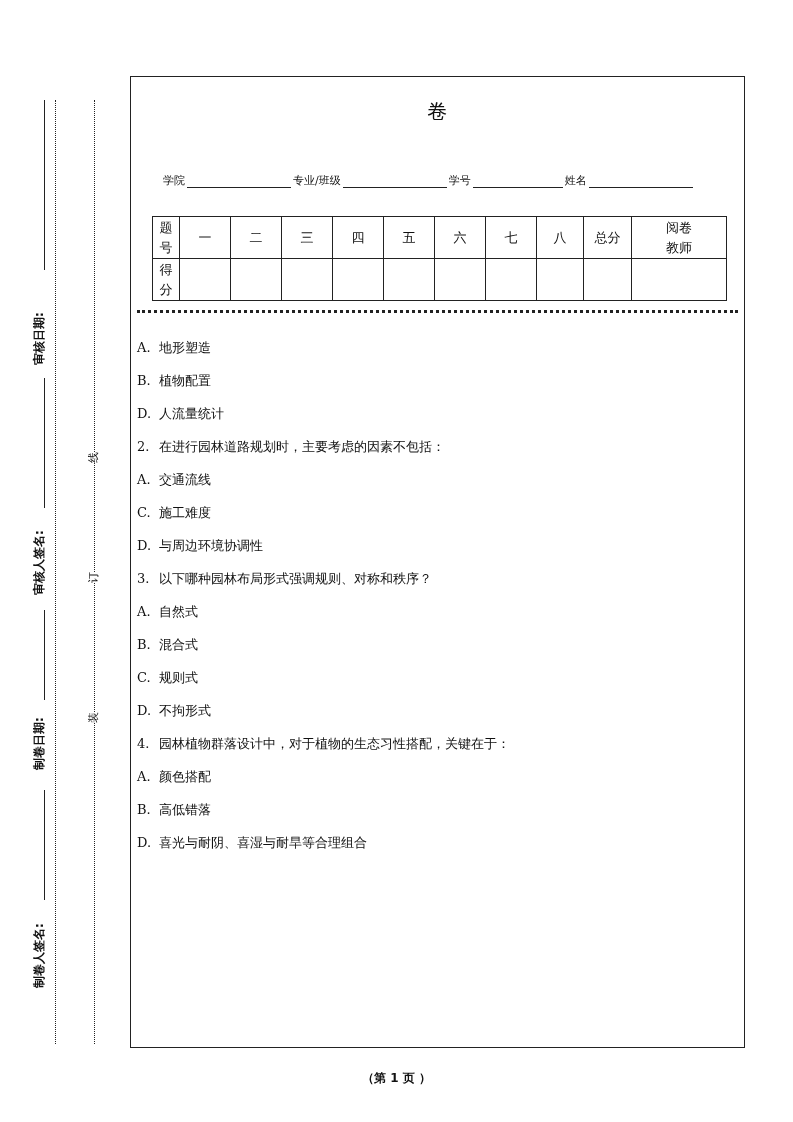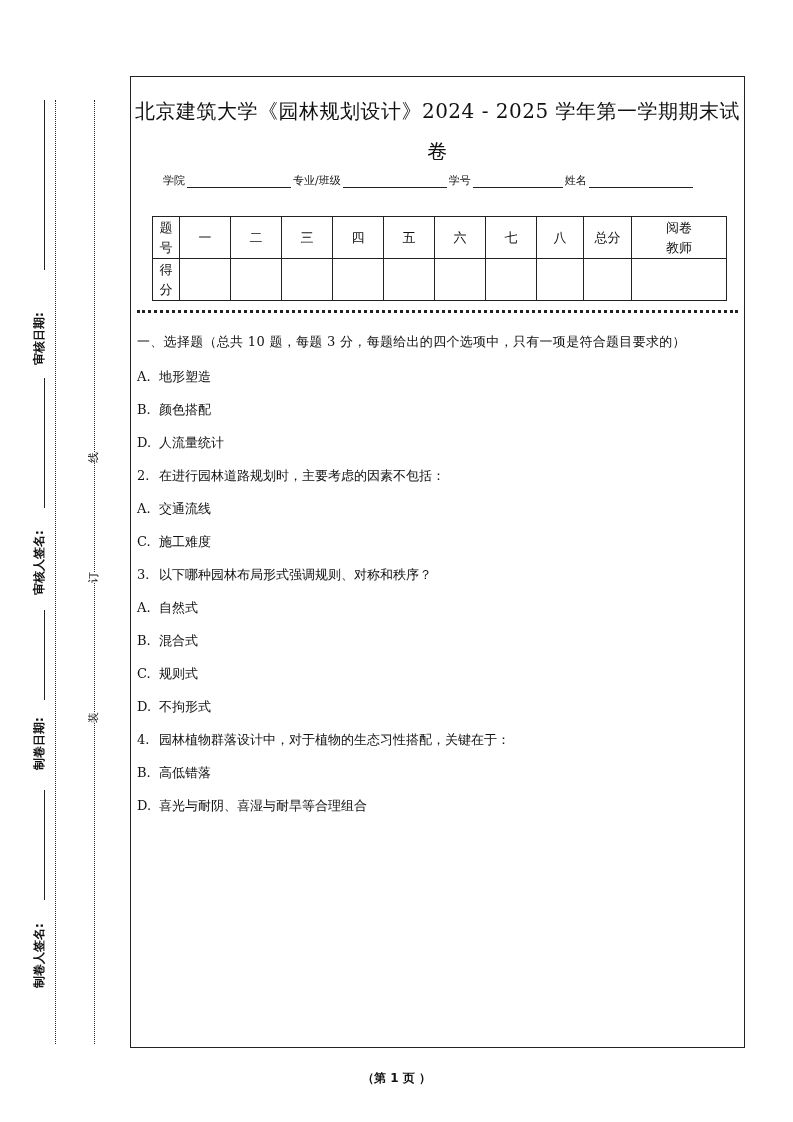--- a/index.html
+++ b/index.html
@@ -58,21 +58,20 @@
   <div class="sign-line" style="top:790px;height:110px;"></div>
   <div class="sign-label" style="top:988px;left:31px;">制卷人签名:</div>
 
   <span class="bind-char" style="top:448px;">线</span>
   <span class="bind-char" style="top:568px;">订</span>
   <span class="bind-char" style="top:708px;">装</span>
 </div>
 
 <div class="frame">
   <div class="title">
-    <span class="l2">北京建筑大学《园林规划设计》2024 - 2025  学年第一学期期末试</span>
     <span class="l2">卷</span>
   </div>
 
   <div class="info-row">
     <span>学院</span>
     <span class="blank" style="width:104px;"></span>
     <span>专业/班级</span>
     <span class="blank" style="width:104px;"></span>
     <span>学号</span>
     <span class="blank" style="width:90px;"></span>
@@ -116,43 +115,44 @@
       <td></td>
       <td></td>
       <td></td>
     </tr>
   </tbody>
     </table>
 
   <div class="sep"></div>
 
   <div class="content">
-    <div class="section">一、选择题（总共 10 题，每题 3 分，每题给出的四个选项中，只有一项是符合题目要求的）</div>
 
     <div>
       <div class="opt"><span class="letter">A.</span><span>地形塑造</span></div>
-      <div class="opt"><span class="letter">B.</span><span>颜色搭配</span></div>
+      <div class="opt"><span class="letter">B.</span><span>植物配置</span></div>
       <div class="opt"><span class="letter">D.</span><span>人流量统计</span></div>
     </div>
 
     <div>
       <div class="q"><span class="num">2.</span><span>在进行园林道路规划时，主要考虑的因素不包括：</span></div>
       <div class="opt"><span class="letter">A.</span><span>交通流线</span></div>
       <div class="opt"><span class="letter">C.</span><span>施工难度</span></div>
+      <div class="opt"><span class="letter">D.</span><span>与周边环境协调性</span></div>
     </div>
 
     <div>
       <div class="q"><span class="num">3.</span><span>以下哪种园林布局形式强调规则、对称和秩序？</span></div>
       <div class="opt"><span class="letter">A.</span><span>自然式</span></div>
       <div class="opt"><span class="letter">B.</span><span>混合式</span></div>
       <div class="opt"><span class="letter">C.</span><span>规则式</span></div>
       <div class="opt"><span class="letter">D.</span><span>不拘形式</span></div>
     </div>
 
     <div>
       <div class="q"><span class="num">4.</span><span>园林植物群落设计中，对于植物的生态习性搭配，关键在于：</span></div>
+      <div class="opt"><span class="letter">A.</span><span>颜色搭配</span></div>
       <div class="opt"><span class="letter">B.</span><span>高低错落</span></div>
       <div class="opt"><span class="letter">D.</span><span>喜光与耐阴、喜湿与耐旱等合理组合</span></div>
     </div>
   </div>
 </div>
 
 <div class="footer">（第 1 页 ）</div>
 
 </body></html>

